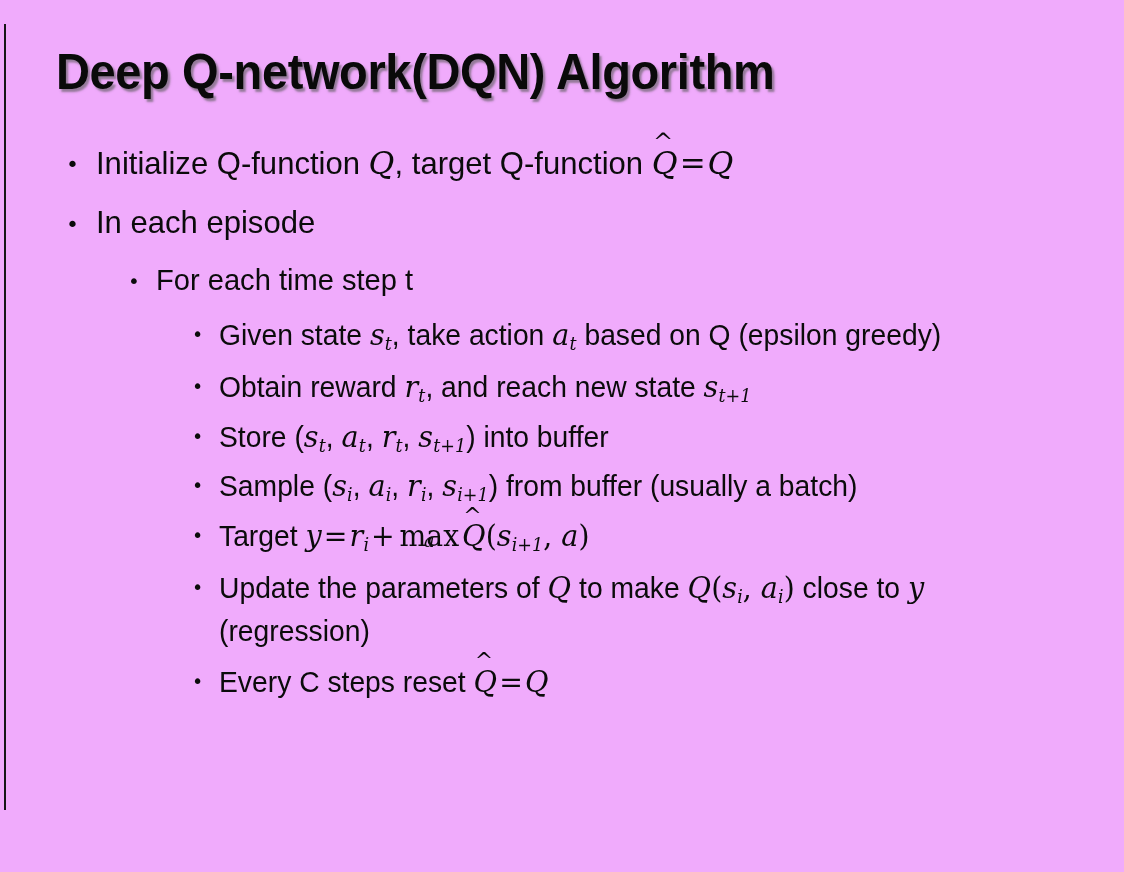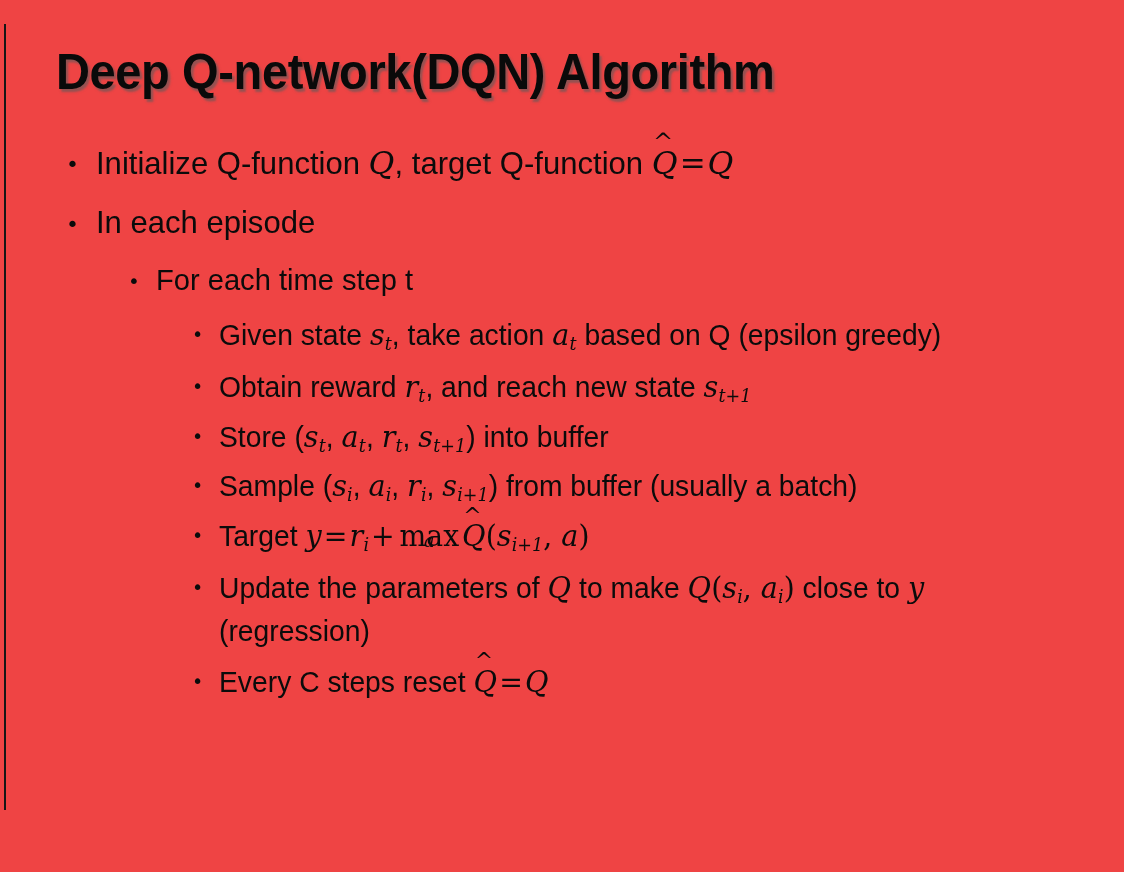--- a/index.html
+++ b/index.html
@@ -7,21 +7,21 @@
     padding: 0;
     background: #ffffff;
   }
   body {
     font-family: "Liberation Sans", sans-serif;
   }
   .slide {
     position: relative;
     width: 1124px;
     height: 872px;
-    background: #ef4444;
+    background: #f0abfc;
     overflow: hidden;
     box-sizing: border-box;
   }
   
   .left-edge {
     position: absolute;
     left: 4px;
     top: 24px;
     width: 2px;
     height: 786px;

